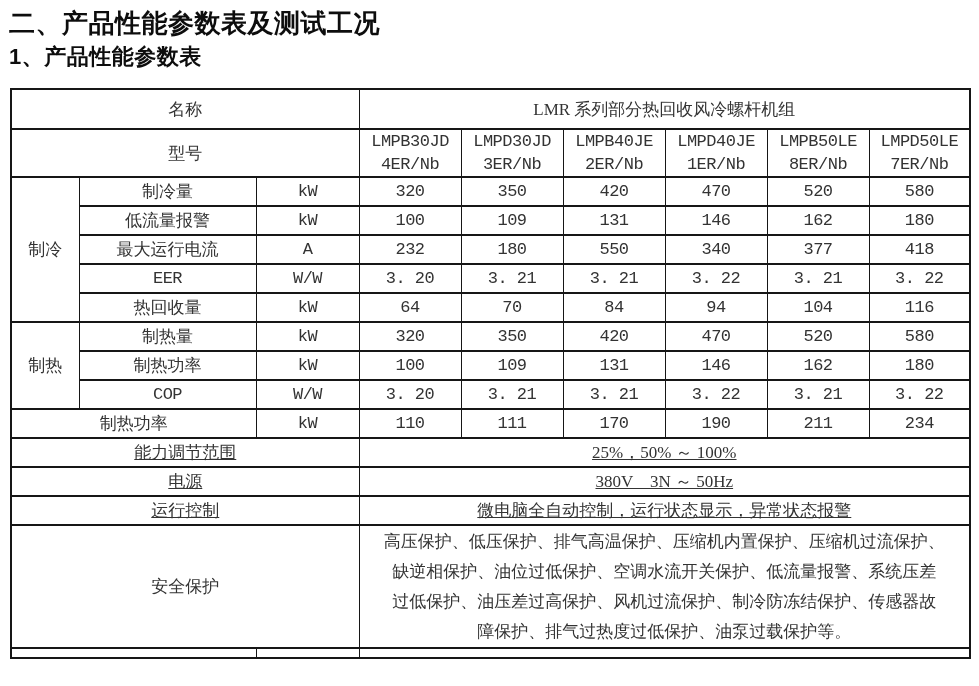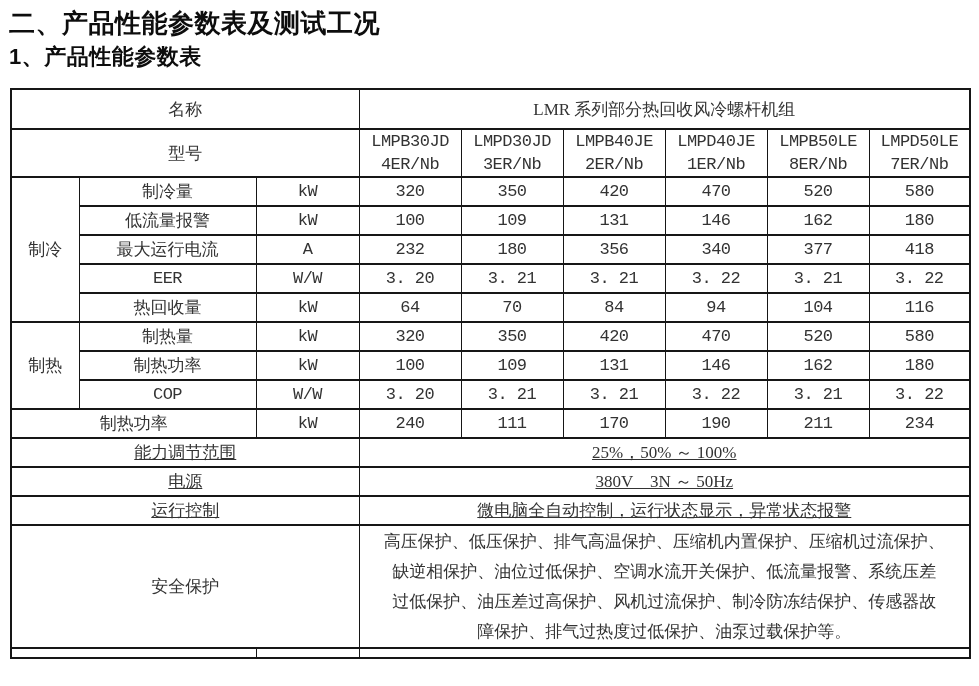--- a/index.html
+++ b/index.html
@@ -144,21 +144,21 @@
       <td class="val">131</td>
       <td class="val">146</td>
       <td class="val">162</td>
       <td class="val">180</td>
     </tr>
     <tr class="r-data">
       <td>最大运行电流</td>
       <td class="unit">A</td>
       <td class="val">232</td>
       <td class="val">180</td>
-      <td class="val">356</td>
+      <td class="val">550</td>
       <td class="val">340</td>
       <td class="val">377</td>
       <td class="val">418</td>
     </tr>
     <tr class="r-data">
       <td class="latin">EER</td>
       <td class="unit">W/W</td>
       <td class="val">3. 20</td>
       <td class="val">3. 21</td>
       <td class="val">3. 21</td>
@@ -205,21 +205,21 @@
       <td class="val">3. 21</td>
       <td class="val">3. 21</td>
       <td class="val">3. 22</td>
       <td class="val">3. 21</td>
       <td class="val">3. 22</td>
     </tr>
 
     <tr class="r-data">
       <td colspan="2">制热功率</td>
       <td class="unit">kW</td>
-      <td class="val">240</td>
+      <td class="val">110</td>
       <td class="val">111</td>
       <td class="val">170</td>
       <td class="val">190</td>
       <td class="val">211</td>
       <td class="val">234</td>
     </tr>
 
     <tr class="r-info">
       <td colspan="3">能力调节范围</td>
       <td colspan="6">25%，50% ～ 100%</td>

